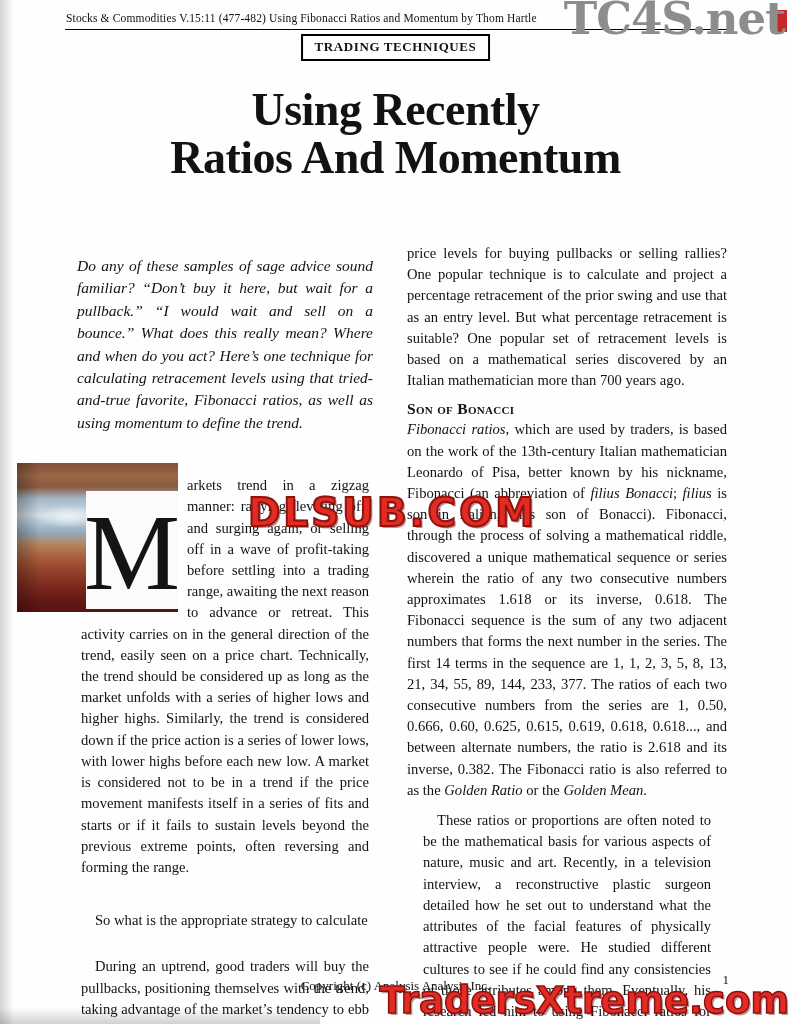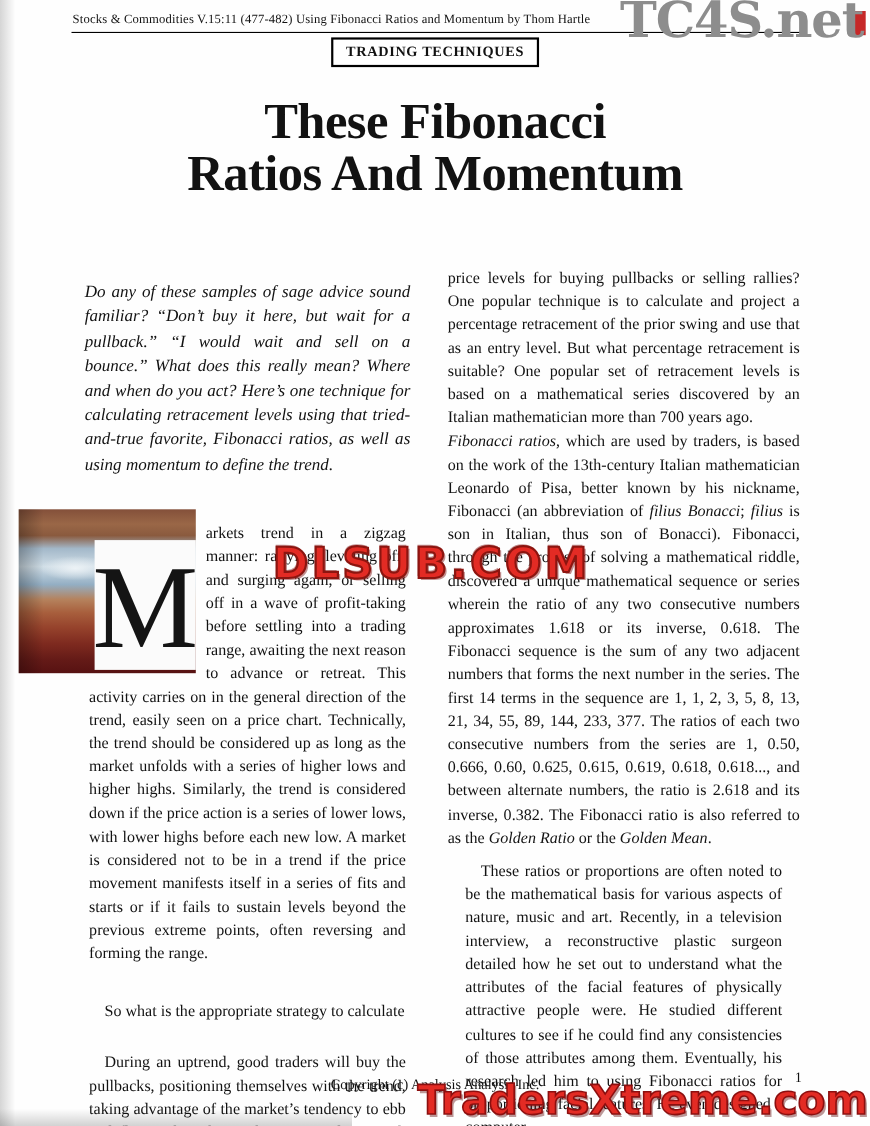--- a/index.html
+++ b/index.html
@@ -148,21 +148,21 @@
   <div class="header-citation">Stocks &amp; Commodities V.15:11 (477-482) Using Fibonacci Ratios and Momentum by Thom Hartle</div>
   <div class="header-rule"></div>
   <div class="section-box">TRADING TECHNIQUES</div>
 
   <div class="wm-top">
     <span class="red-chip"></span>
     <span>TC4S.net</span>
   </div>
 
   <div class="article-title">
-    <div>These Fibonacci</div>
+    <div>Using Recently</div>
     <div>Ratios And Momentum</div>
   </div>
 
   <div class="columns">
 
     <div class="col col-left">
       <p class="intro">Do any of these samples of sage advice sound familiar? “Don’t buy it here, but wait for a pullback.” “I would wait and sell on a bounce.” What does this really mean? Where and when do you act? Here’s one technique for calculating retracement levels using that tried-and-true favorite, Fibonacci ratios, as well as using momentum to define the trend.</p>
 
       <div class="dropcap-para">
         <div class="figure">
@@ -178,20 +178,21 @@
 
       <div class="author-block">
         <div class="author-square"></div>
         <div class="author-rule"></div>
         <div class="author-name">by Thom Hartle</div>
       </div>
     </div>
 
     <div class="col col-right">
       <p class="body-text rp">price levels for buying pullbacks or selling rallies? One popular technique is to calculate and project a percentage retracement of the prior swing and use that as an entry level. But what percentage retracement is suitable? One popular set of retracement levels is based on a mathematical series discovered by an Italian mathematician more than 700 years ago.</p>
+      <h3 class="subhead">Son of Bonacci</h3>
       <p class="body-text rp"><span style="font-style: italic;">Fibonacci ratios</span><span>, which are used by traders, is based on the work of the 13th-century Italian mathematician Leonardo of Pisa, better known by his nickname, Fibonacci (an abbreviation of </span><span style="font-style: italic;">filius Bonacci</span><span>; </span><span style="font-style: italic;">filius</span><span> is son in Italian, thus son of Bonacci). Fibonacci, through the process of solving a mathematical riddle, discovered a unique mathematical sequence or series wherein the ratio of any two consecutive numbers approximates 1.618 or its inverse, 0.618. The Fibonacci sequence is the sum of any two adjacent numbers that forms the next number in the series. The first 14 terms in the sequence are 1, 1, 2, 3, 5, 8, 13, 21, 34, 55, 89, 144, 233, 377. The ratios of each two consecutive numbers from the series are 1, 0.50, 0.666, 0.60, 0.625, 0.615, 0.619, 0.618, 0.618..., and between alternate numbers, the ratio is 2.618 and its inverse, 0.382. The Fibonacci ratio is also referred to as the </span><span style="font-style: italic;">Golden Ratio</span><span> or the </span><span style="font-style: italic;">Golden Mean</span><span>.</span></p>
       <p class="body-text indent mt">These ratios or proportions are often noted to be the mathematical basis for various aspects of nature, music and art. Recently, in a television interview, a reconstructive plastic surgeon detailed how he set out to understand what the attributes of the facial features of physically attractive people were. He studied different cultures to see if he could find any consistencies of those attributes among them. Eventually, his research led him to using Fibonacci ratios for proportioning facial features. He even designed a computer</p>
     </div>
 
   </div>
 
   <div class="footer-copyright">Copyright (c) Analysis Analysis Inc.</div>
   <div class="page-number">1</div>
 
   <div class="wm-center">DLSUB.COM</div>

